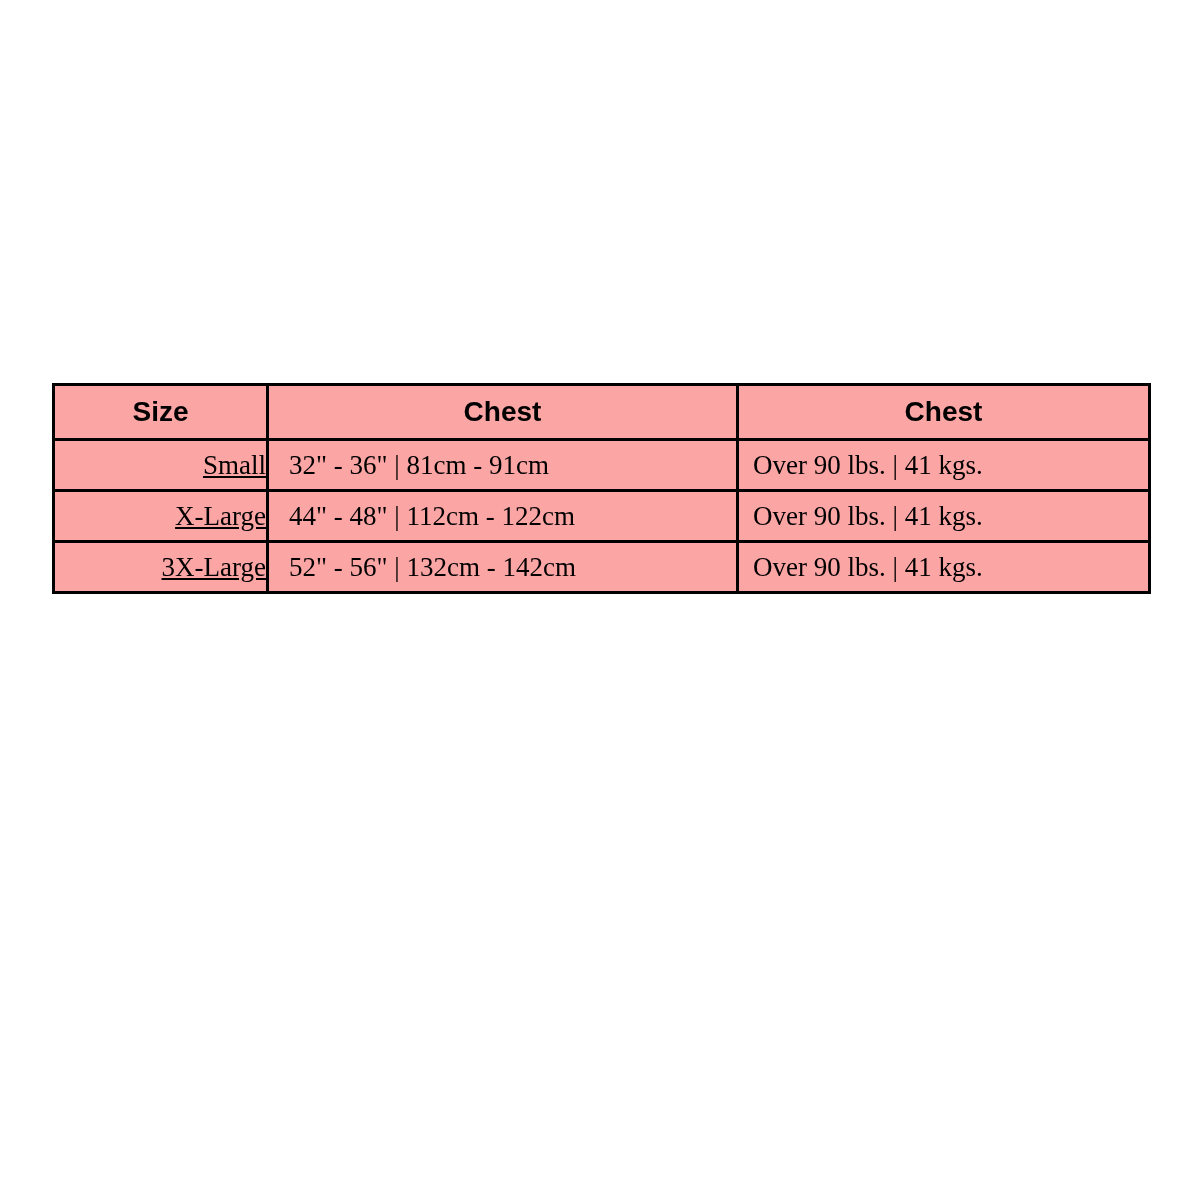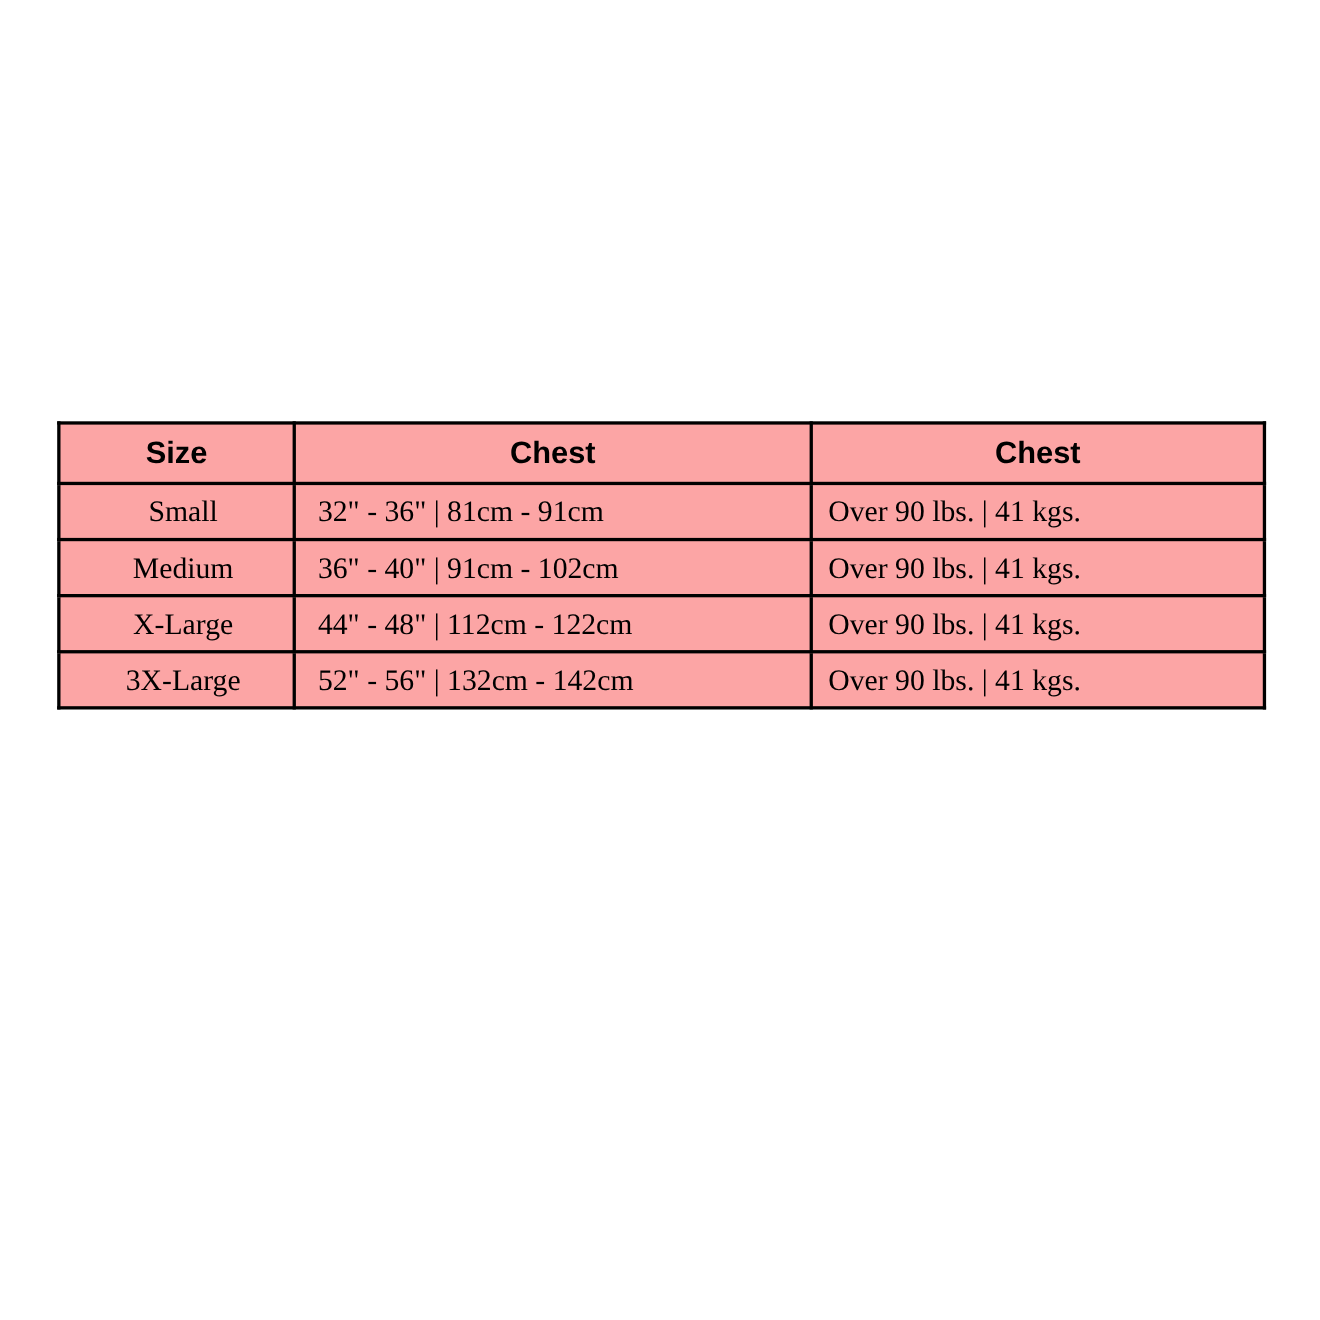--- a/index.html
+++ b/index.html
@@ -57,23 +57,24 @@
 
   table.size-chart thead th {
     font-family: "Liberation Sans", sans-serif;
     font-weight: bold;
     font-size: 28px;
     text-align: center;
     height: 52px;
   }
 
   table.size-chart tbody td.size-cell {
-    text-align: center;
+    text-align: right;
     padding-left: 12px;
     white-space: nowrap;
+    text-decoration: underline;
   }
 
   table.size-chart tbody td.chest-cell {
     text-align: left;
     padding-left: 20px;
     white-space: nowrap;
   }
 
   table.size-chart tbody td.weight-cell {
     text-align: left;
@@ -99,25 +100,20 @@
           <th>Chest</th>
         </tr>
       </thead>
       <tbody>
         <tr>
           <td class="size-cell">Small</td>
           <td class="chest-cell">32" - 36" | 81cm - 91cm</td>
           <td class="weight-cell">Over 90 lbs. | 41 kgs.</td>
         </tr>
         <tr>
-          <td class="size-cell">Medium</td>
-          <td class="chest-cell">36" - 40" | 91cm - 102cm</td>
-          <td class="weight-cell">Over 90 lbs. | 41 kgs.</td>
-        </tr>
-        <tr>
           <td class="size-cell">X-Large</td>
           <td class="chest-cell">44" - 48" | 112cm - 122cm</td>
           <td class="weight-cell">Over 90 lbs. | 41 kgs.</td>
         </tr>
         <tr>
           <td class="size-cell">3X-Large</td>
           <td class="chest-cell">52" - 56" | 132cm - 142cm</td>
           <td class="weight-cell">Over 90 lbs. | 41 kgs.</td>
         </tr>
       </tbody>

